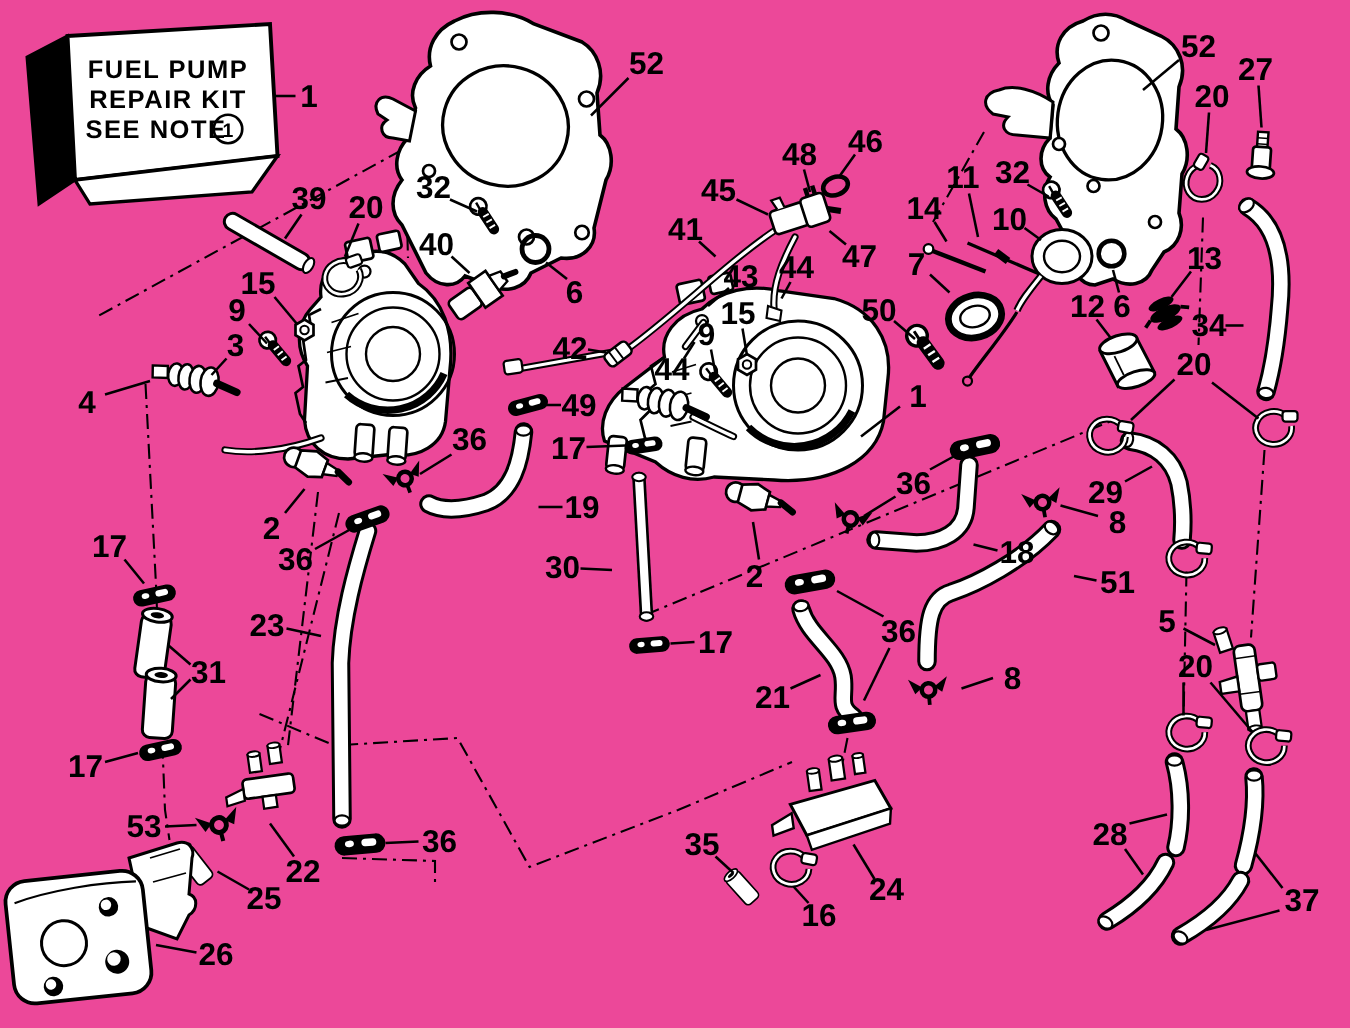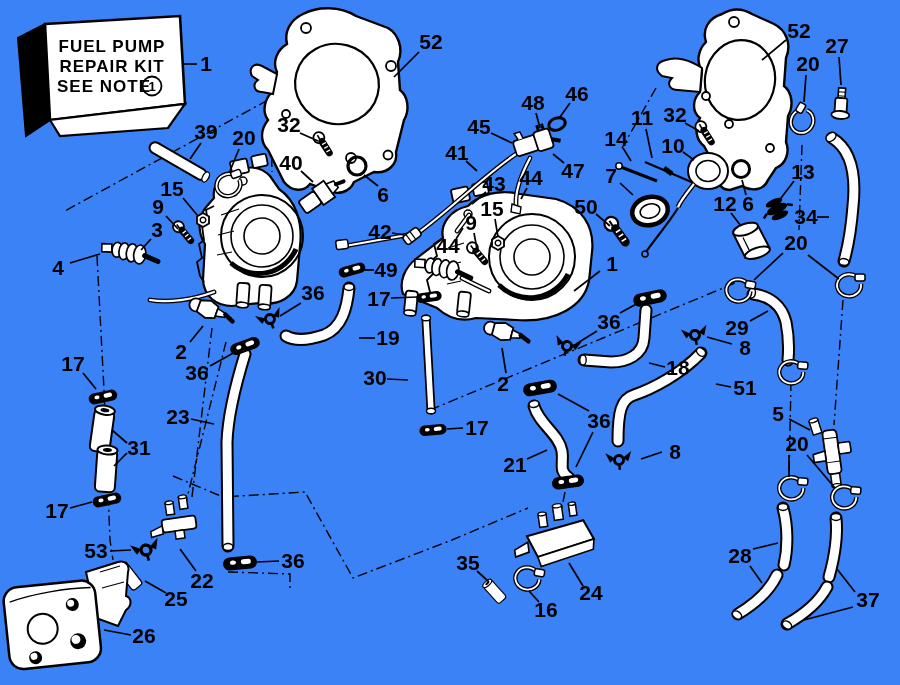--- a/index.html
+++ b/index.html
@@ -1,16 +1,16 @@
 <!DOCTYPE html>
 <html><head>
 <meta charset="utf-8">
 <style>
   html,body{margin:0;padding:0;background:#ffffff;}
-  #stage{position:relative;width:900px;height:685px;background:#3b82f6;overflow:hidden;}
+  #stage{position:relative;width:900px;height:685px;background:#ec4899;overflow:hidden;}
   svg{display:block;}
   .hoseB{fill:none;stroke:#000;stroke-width:13;stroke-linecap:round;}
   .hoseW{fill:none;stroke:#fff;stroke-width:9;stroke-linecap:round;}
   .tubeB{fill:none;stroke:#000;stroke-width:9;stroke-linecap:round;}
   .tubeW{fill:none;stroke:#fff;stroke-width:5.5;stroke-linecap:round;}
   .lineB{fill:none;stroke:#000;stroke-width:4.8;stroke-linecap:round;}
   .lineW{fill:none;stroke:#fff;stroke-width:2.2;stroke-linecap:round;}
   .dash{fill:none;stroke:#000;stroke-width:1.4;stroke-dasharray:10 4 2 4;}
   .ldr{fill:none;stroke:#000;stroke-width:1.7;}
   .callout{font:bold 21px "Liberation Sans",sans-serif;fill:#000;}

